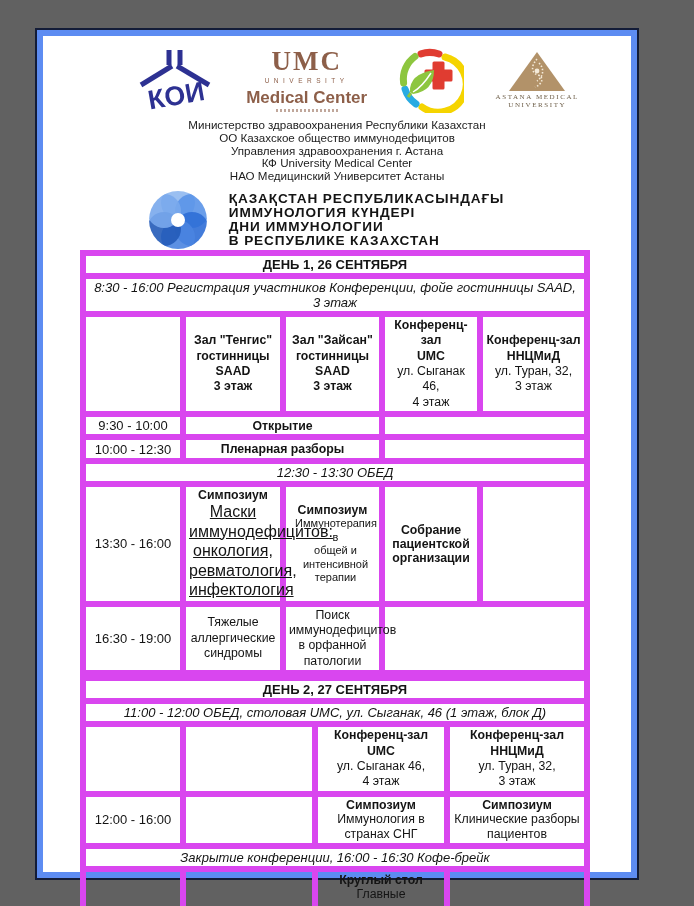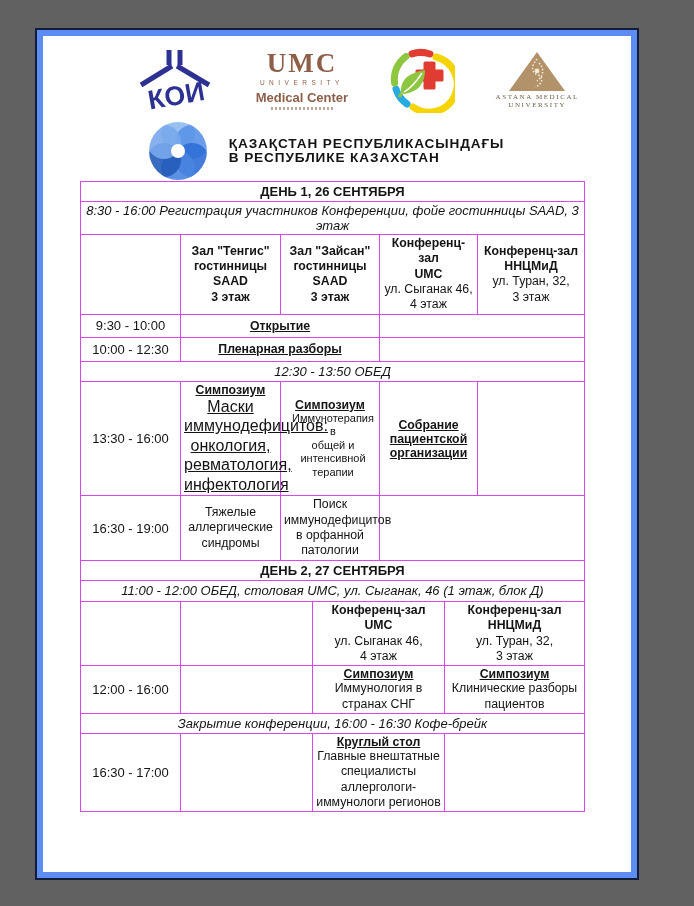--- a/index.html
+++ b/index.html
@@ -22,21 +22,21 @@
   
   .logos-row{
     display:flex;align-items:center;justify-content:space-between;
     margin:10px 52px 0 92px;height:68px;
   }
   .logo{display:flex;flex-direction:column;align-items:center;justify-content:center;}
   .koi-svg{width:80px;height:66px;}
   .umc{color:#8d5f49;text-align:center;line-height:1;}
   .umc-acronym{font-family:"Liberation Serif",serif;font-weight:bold;font-size:27px;letter-spacing:2px;}
   .umc-univ{font-size:6.5px;letter-spacing:4.5px;margin-top:3px;}
-  .umc-name{font-size:13px;font-weight:bold;margin-top:4px;}
+  .umc-name{font-size:17px;font-weight:bold;margin-top:4px;}
   .umc-tagline{
     width:62px;height:3px;margin-top:3px;opacity:.55;
     background:repeating-linear-gradient(90deg,#8d5f49 0 2px,transparent 2px 4px);
   }
   .ring-svg{width:66px;height:66px;}
   .amu{display:flex;flex-direction:column;align-items:center;color:#6e5f49;}
   .amu-svg{width:58px;height:42px;}
   .amu-line{font-family:"Liberation Serif",serif;font-size:7px;letter-spacing:1.6px;line-height:8.5px;}
   
   .org-lines{margin-top:5px;text-align:center;font-size:11.6px;line-height:12.8px;color:#1c1c1c;}
@@ -45,26 +45,26 @@
   .swirl-svg{width:60px;height:60px;flex:0 0 auto;}
   .event-title-lines{font-size:13.6px;font-weight:bold;letter-spacing:.9px;line-height:13.8px;color:#141414;}
   
   .program-heading{
     text-align:center;font-size:33px;font-weight:bold;letter-spacing:1px;
     color:#0c0c0c;margin:1px 0 5px 10px;line-height:34px;
   }
   
   .sched{border-collapse:collapse;table-layout:fixed;width:504px;margin-left:37px;
          font-size:12.3px;color:#141414;}
-  .sched td{border:1px solid #d946ef;text-align:center;vertical-align:middle;padding:1px 3px;box-sizing:border-box;}
+  .sched td{border:6px solid #d946ef;text-align:center;vertical-align:middle;padding:1px 3px;box-sizing:border-box;}
   .sched .band{font-size:13px;font-style:italic;}
   .sched .day-head{font-weight:bold;font-size:13px;}
   .sched .time{font-size:13px;text-align:center;}
   .pre{white-space:pre-line;}
-  .b{font-weight:bold;text-decoration:underline;}
+  .b{font-weight:bold;}
   .venue-title{font-weight:bold;line-height:1.25;}
   .venue-sub{line-height:1.25;}
   .symp-body-sm{font-size:16px;line-height:1.22;text-decoration:underline;}
   .symp-body{font-size:11px;line-height:1.22;margin-left:6px;}
   .cell-body{font-size:12.3px;line-height:1.25;}
   #day2{margin-top:-1px;}
   tr.h20{height:20px}tr.h21{height:21px}tr.h22{height:22px}tr.h23{height:23px}tr.h24{height:24px}
   tr.h38{height:38px}tr.h55{height:55px}tr.h62{height:62px}tr.h71{height:71px}tr.h72{height:72px}tr.h74{height:74px}
 </style>
 </head>
@@ -108,40 +108,49 @@
       <svg class="amu-svg" viewBox="0 0 58 42">
         <path d="M29 1 L57 40 L1 40 Z" fill="#b29269"></path>
         <path d="M29 8 C22 16 24 22 30 24 C36 26 35 33 27 36 M31 12 C37 18 35 26 29 30" stroke="#f4ead8" stroke-width="1.6" fill="none" stroke-dasharray="1.5 1.8"></path>
         <circle cx="29" cy="20" r="2.4" fill="#f4ead8"></circle>
       </svg>
       <div class="amu-line">ASTANA MEDICAL</div>
       <div class="amu-line">UNIVERSITY</div>
     </div>
   </div>
 
+  <div class="org-lines">
+    <div>Министерство здравоохранения Республики Казахстан</div>
+    <div>ОО Казахское общество иммунодефицитов</div>
+    <div>Управления здравоохранения г. Астана</div>
+    <div>КФ University Medical Center</div>
+    <div>НАО Медицинский Университет Астаны</div>
+  </div>
 
   <div class="event-title">
     <svg class="swirl-svg" viewBox="0 0 60 60">
       <defs>
           <clipPath id="swclip">
             <circle cx="30" cy="30" r="29"></circle>
           </clipPath>
         </defs>
       <g clip-path="url(#swclip)">
         <circle cx="30" cy="13" r="17" fill="#8fb8f0" opacity="0.9"></circle>
         <circle cx="44" cy="21" r="17" fill="#5a93e8" opacity="0.9"></circle>
         <circle cx="44" cy="39" r="17" fill="#2f6ed6" opacity="0.9"></circle>
         <circle cx="30" cy="47" r="17" fill="#4a84e0" opacity="0.9"></circle>
         <circle cx="16" cy="39" r="17" fill="#245bb8" opacity="0.9"></circle>
         <circle cx="16" cy="21" r="17" fill="#79a9ec" opacity="0.9"></circle>
         <circle cx="30" cy="30" r="7" fill="#ffffff"></circle>
       </g>
     </svg>
     <div class="event-title-lines">
       <div>ҚАЗАҚСТАН РЕСПУБЛИКАСЫНДАҒЫ</div>
+      <div>ИММУНОЛОГИЯ КҮНДЕРІ</div>
+      <div>ДНИ ИММУНОЛОГИИ</div>
       <div>В РЕСПУБЛИКЕ КАЗАХСТАН</div>
     </div>
   </div>
 
 
   <table class="sched" id="day1">
     <colgroup>
         <col style="width:100px">
         <col style="width:100px">
         <col style="width:99px">
@@ -184,21 +193,21 @@
       <td class="time">9:30 - 10:00</td>
       <td colspan="2" class="b">Открытие</td>
       <td colspan="2"></td>
     </tr>
     <tr class="h24">
       <td class="time">10:00 - 12:30</td>
       <td colspan="2" class="b">Пленарная разборы</td>
       <td colspan="2"></td>
     </tr>
     <tr class="h20">
-          <td colspan="5" class="band">12:30 - 13:50 ОБЕД</td>
+          <td colspan="5" class="band">12:30 - 13:30 ОБЕД</td>
         </tr>
     <tr class="h72">
       <td class="time">13:30 - 16:00</td>
       <td>
         <div class="b">Симпозиум</div>
         <div class="symp-body-sm pre">Маски
 иммунодефицитов:
 онкология,
 ревматология,
 инфектология</div>

